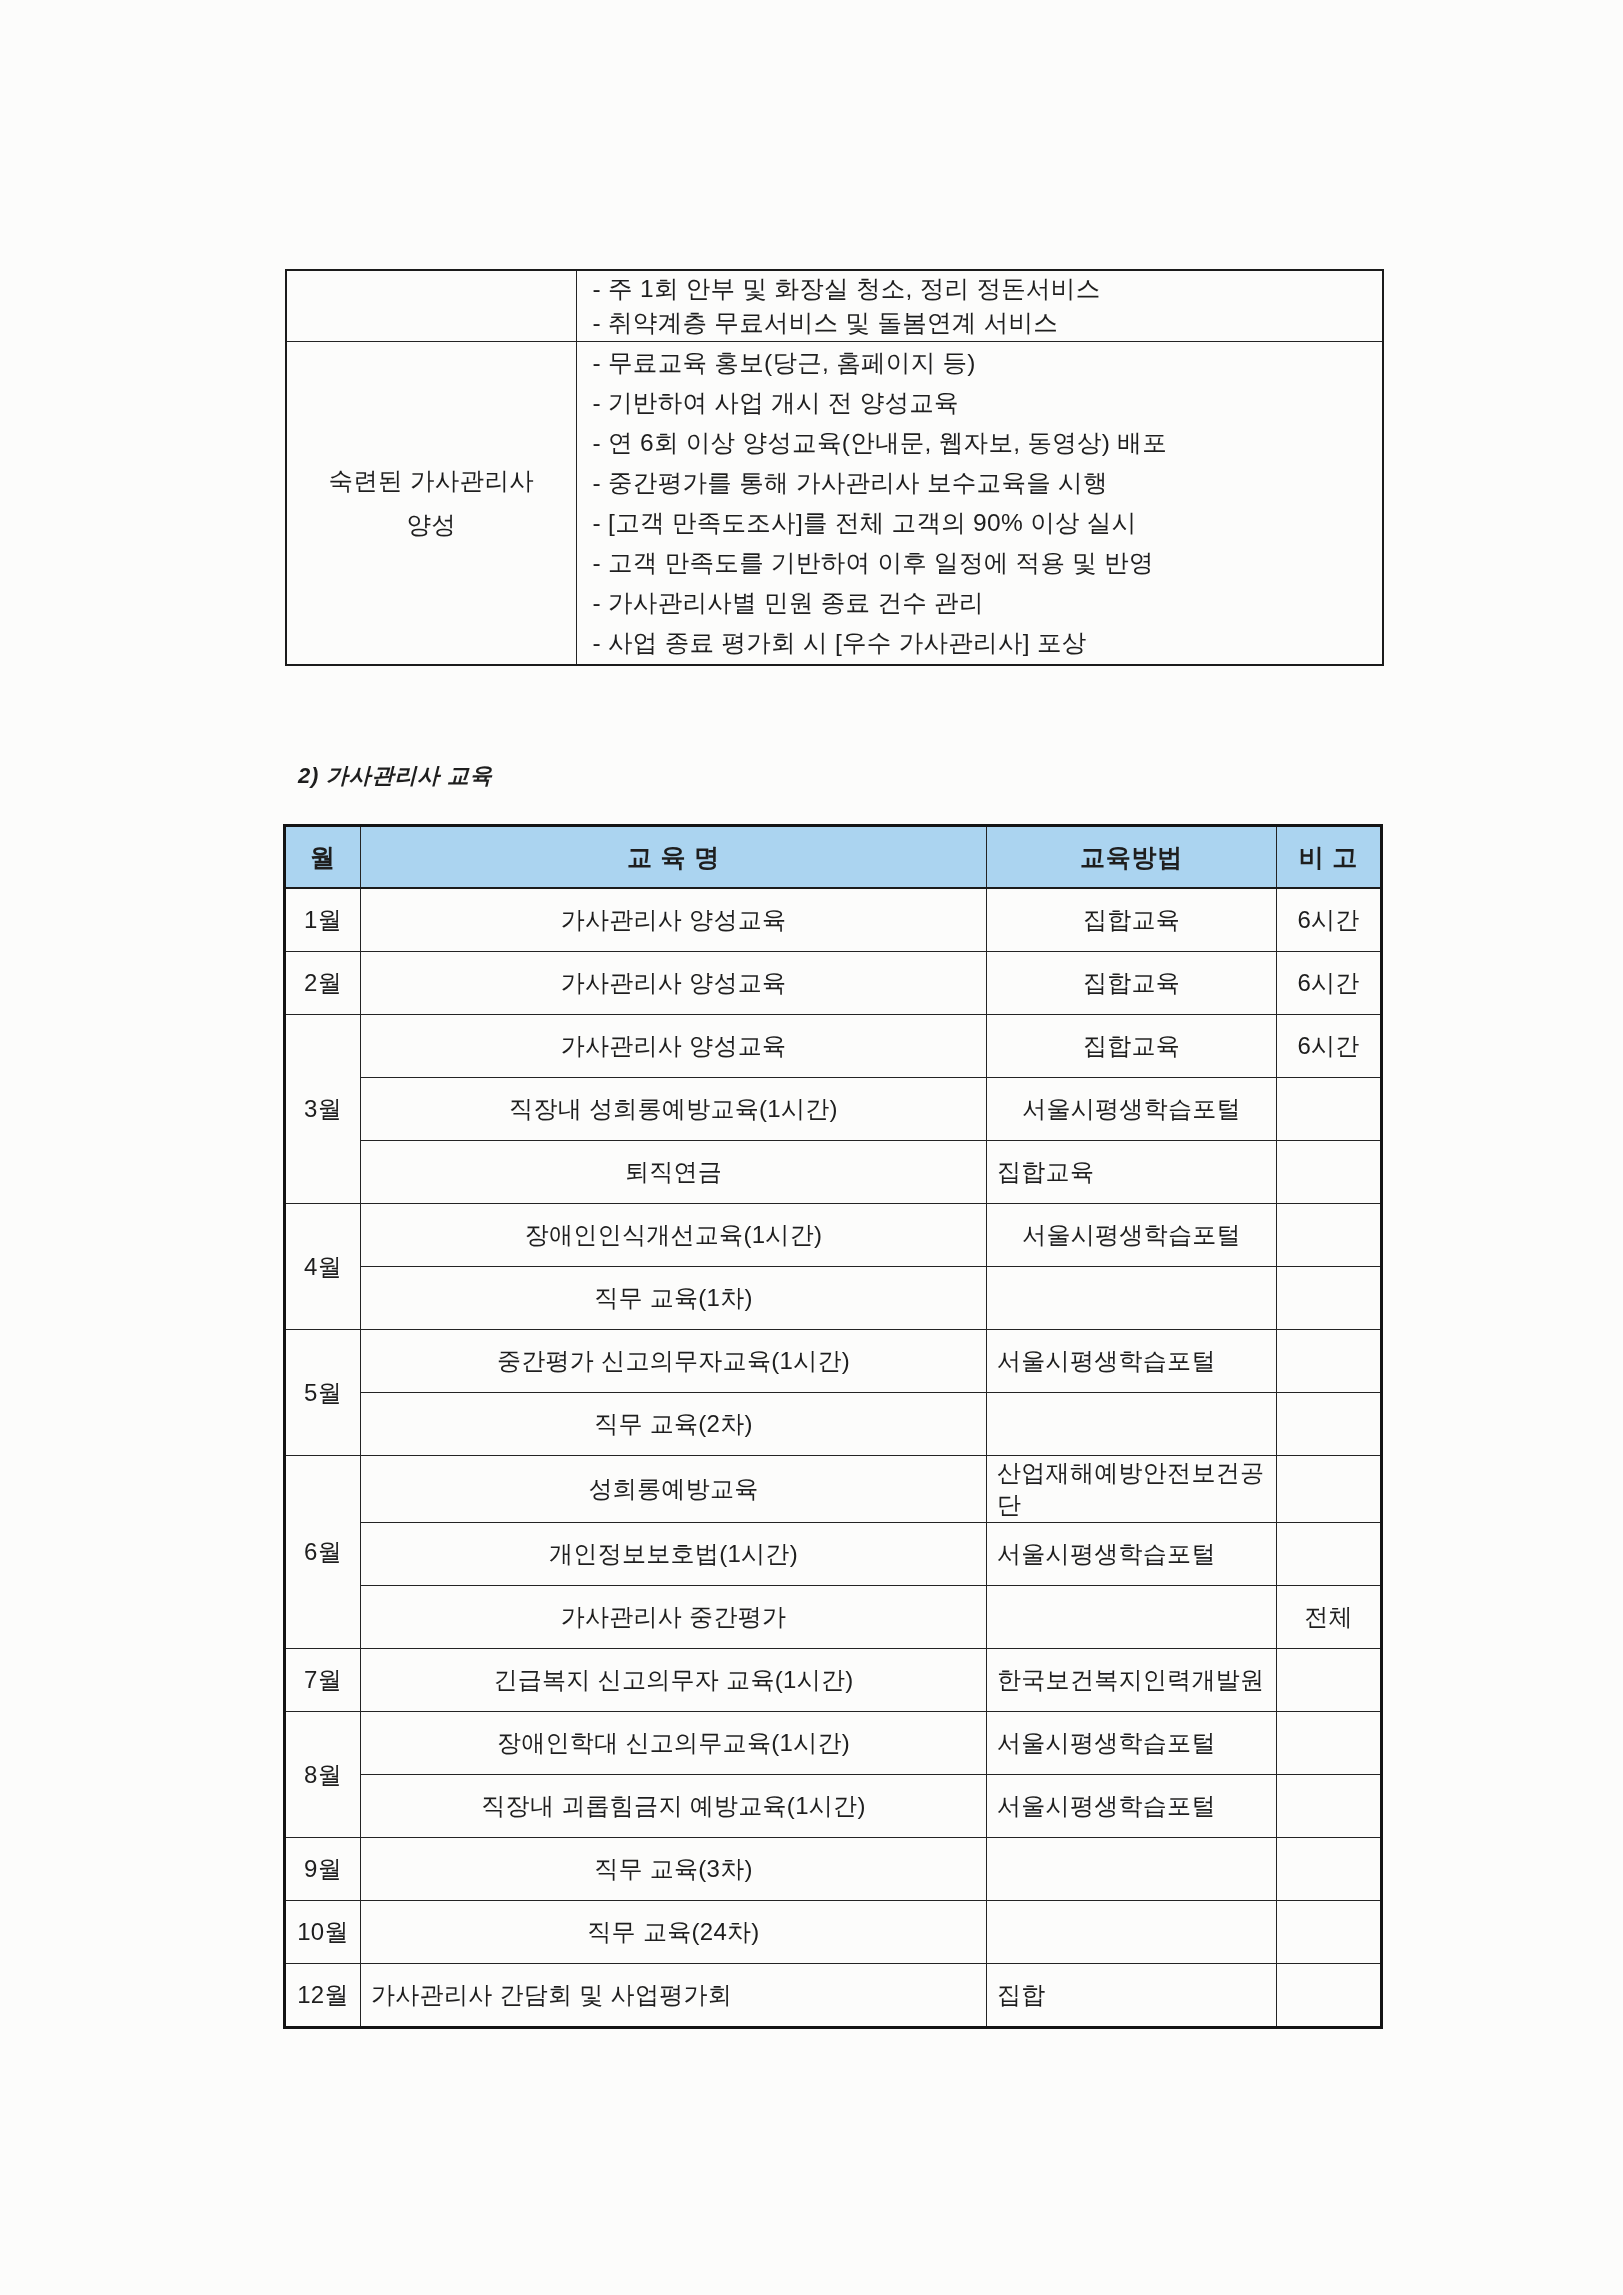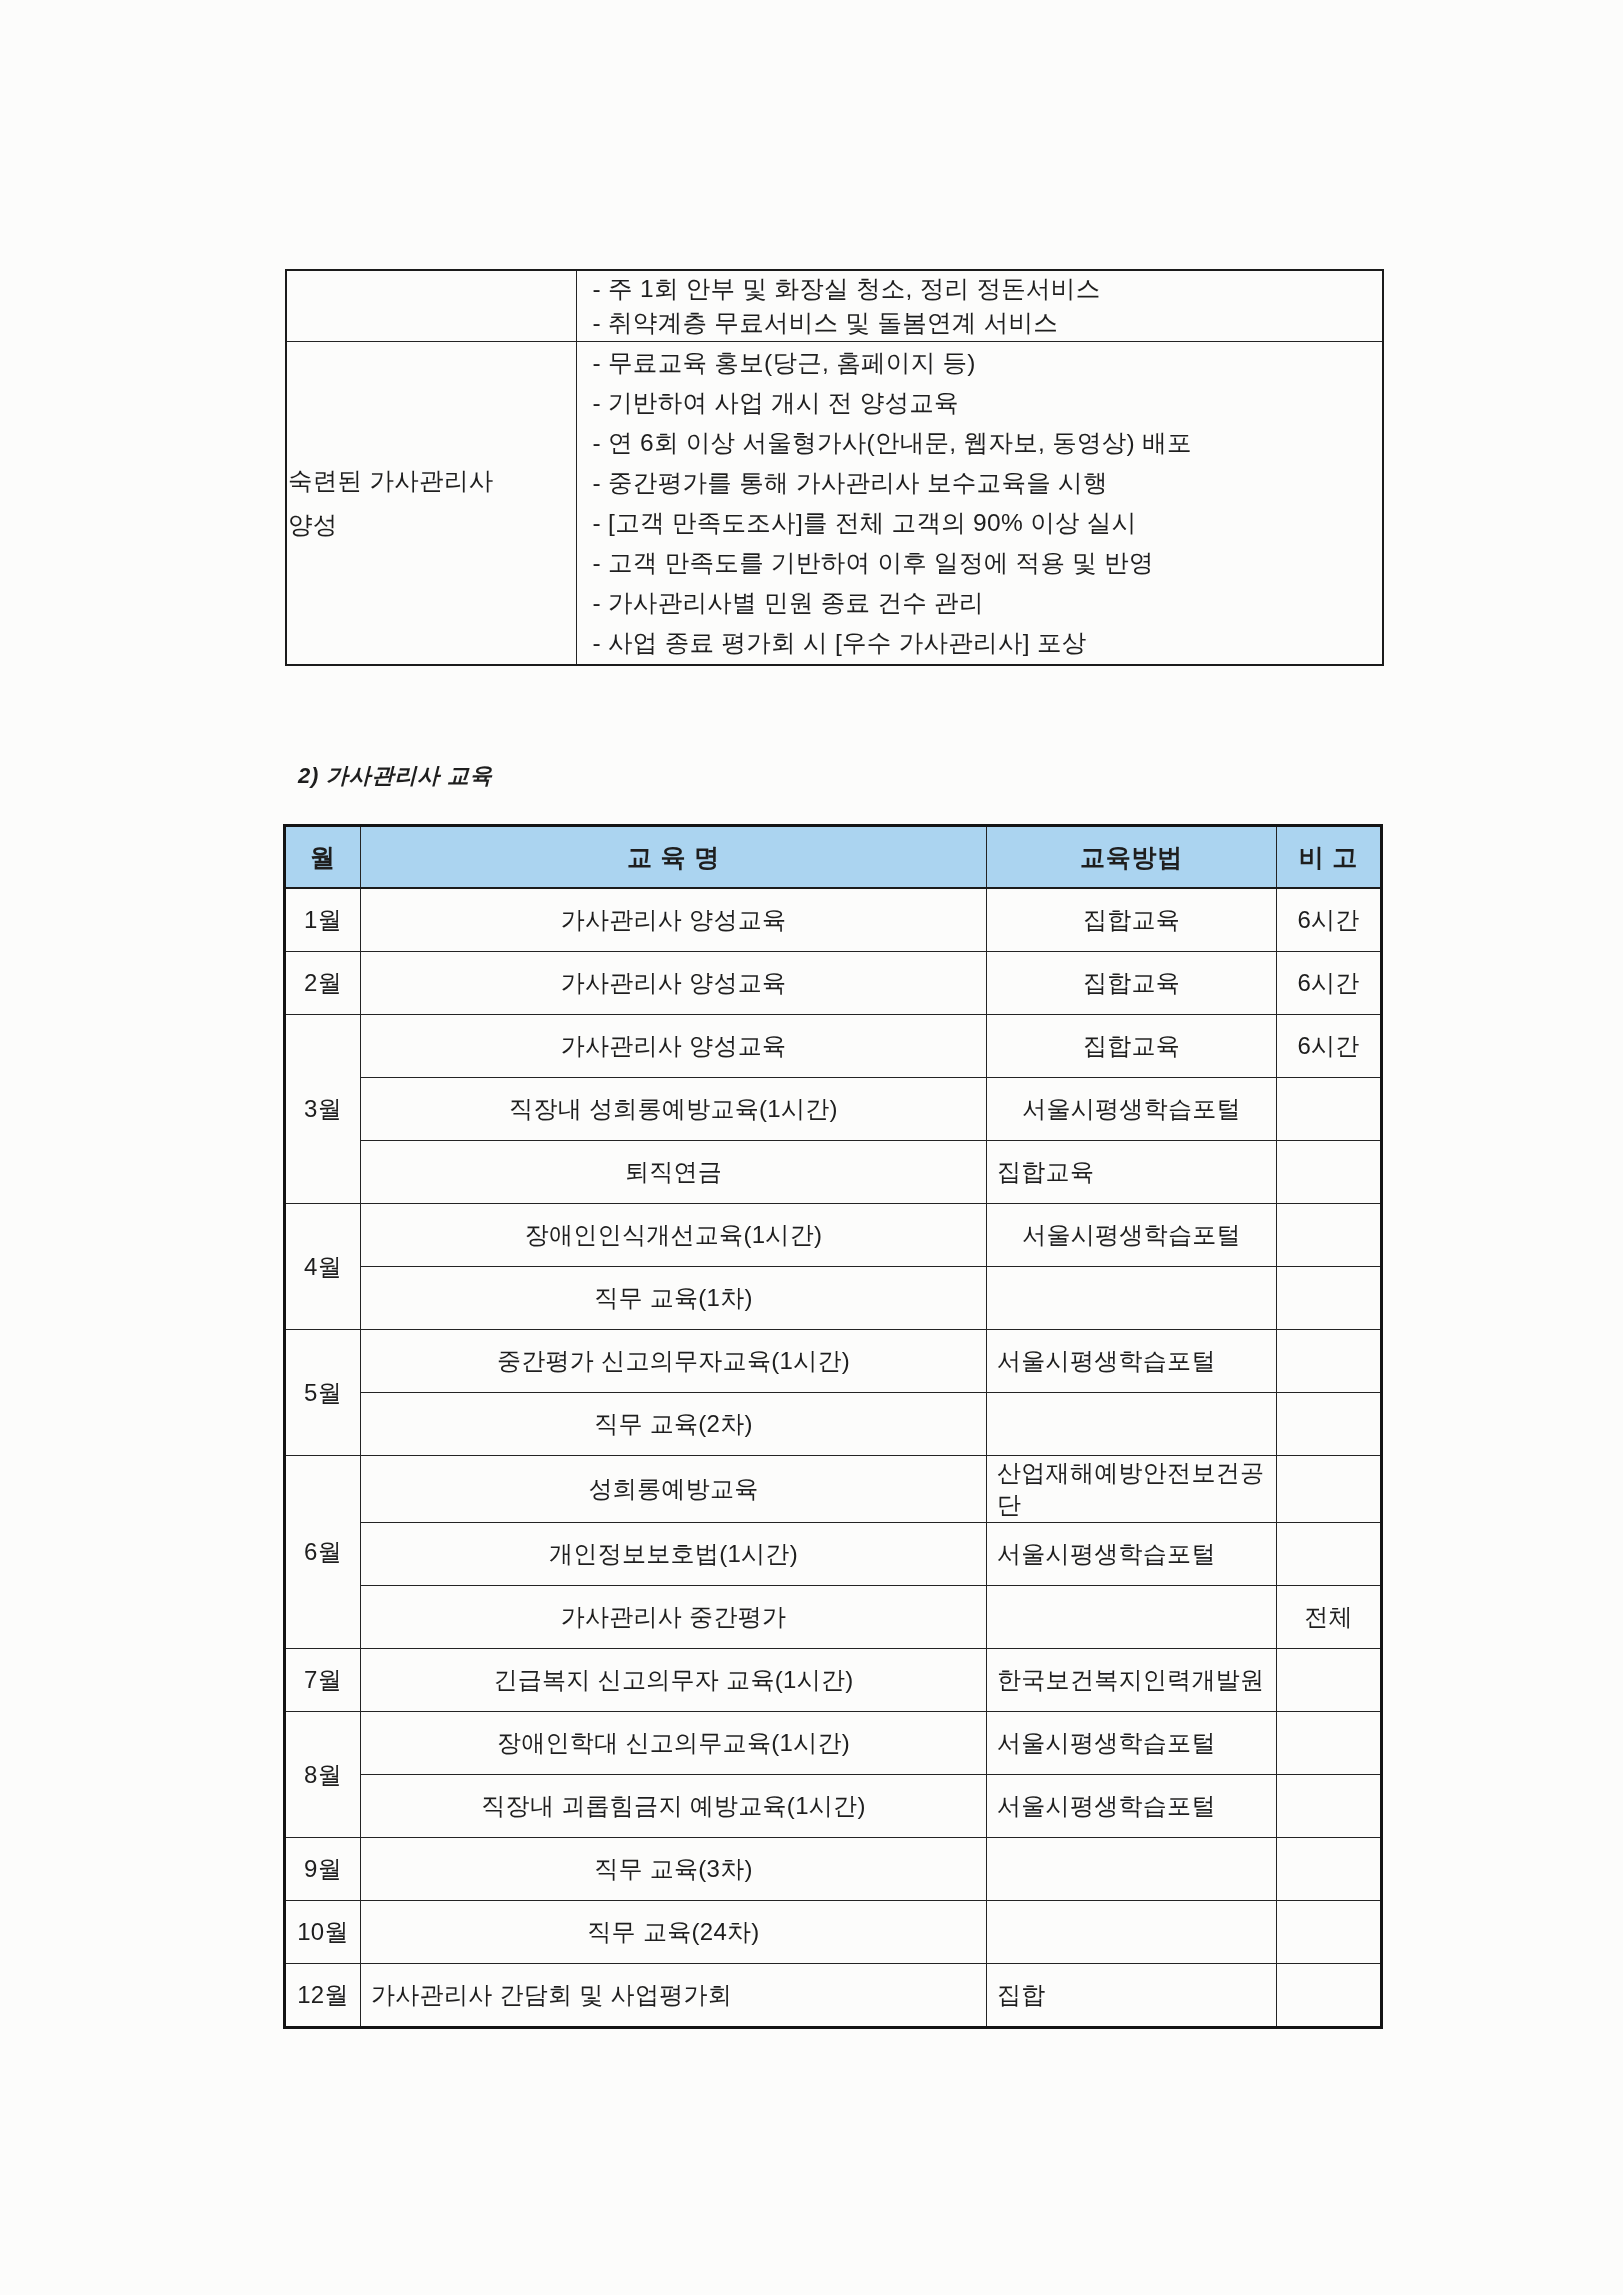--- a/index.html
+++ b/index.html
@@ -9,21 +9,21 @@
     background:#fcfcfb;
     font-family:"Liberation Sans","DejaVu Sans",sans-serif;
     color:#1e1e1e;
     overflow:hidden;
   }
   table{border-collapse:collapse;table-layout:fixed;position:absolute;}
 
   
   .t1{left:285px;top:269px;width:1097px;border:2.5px solid #1b1b1b;}
   .t1 td{border:1.7px solid #242424;vertical-align:middle;font-size:24.5px;letter-spacing:0.3px;}
-  .t1 .label-cell{text-align:left;line-height:44px;}
+  .t1 .label-cell{text-align:center;line-height:44px;}
   .t1 .items-cell{padding-left:16px;}
   .t1 tr.r1{height:67px;}
   .t1 tr.r2{height:322px;}
   .t1 tr.r1 .line{line-height:34px;}
   .t1 tr.r2 .line{line-height:40px;}
 
   
   .heading{
     position:absolute;left:298px;top:761px;
     font-size:22px;font-weight:bold;letter-spacing:0.8px;font-style:italic;
@@ -65,21 +65,21 @@
       </td>
     </tr>
     <tr class="r2">
       <td class="label-cell">
         <div>숙련된 가사관리사</div>
         <div>양성</div>
       </td>
       <td class="items-cell">
         <div class="line">- 무료교육 홍보(당근, 홈페이지 등)</div>
         <div class="line">- 기반하여 사업 개시 전 양성교육</div>
-        <div class="line">- 연 6회 이상 서울형가사(안내문, 웹자보, 동영상) 배포</div>
+        <div class="line">- 연 6회 이상 양성교육(안내문, 웹자보, 동영상) 배포</div>
         <div class="line">- 중간평가를 통해 가사관리사 보수교육을 시행</div>
         <div class="line">- [고객 만족도조사]를 전체 고객의 90% 이상 실시</div>
         <div class="line">- 고객 만족도를 기반하여 이후 일정에 적용 및 반영</div>
         <div class="line">- 가사관리사별 민원 종료 건수 관리</div>
         <div class="line">- 사업 종료 평가회 시 [우수 가사관리사] 포상</div>
       </td>
     </tr>
   </tbody>
     </table>
 

